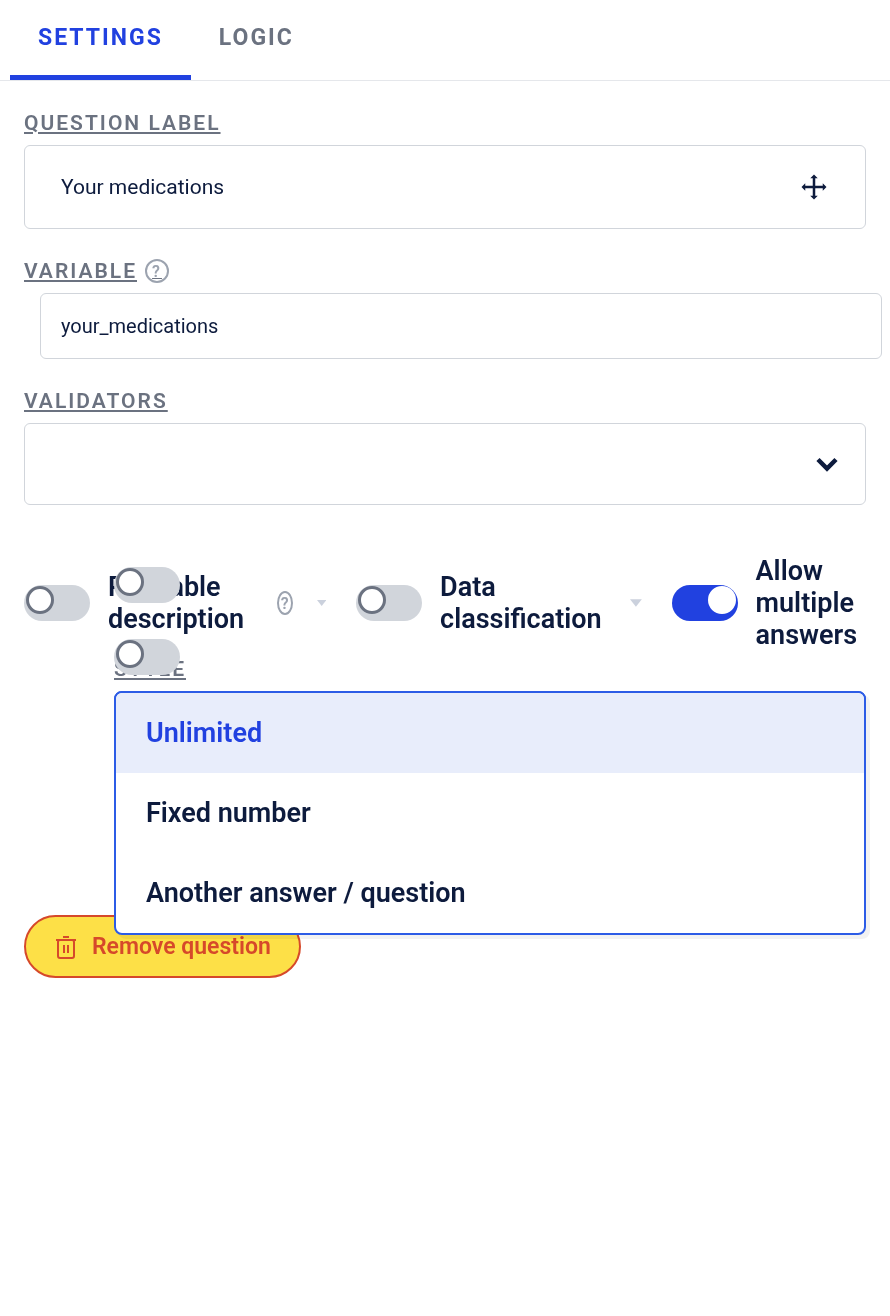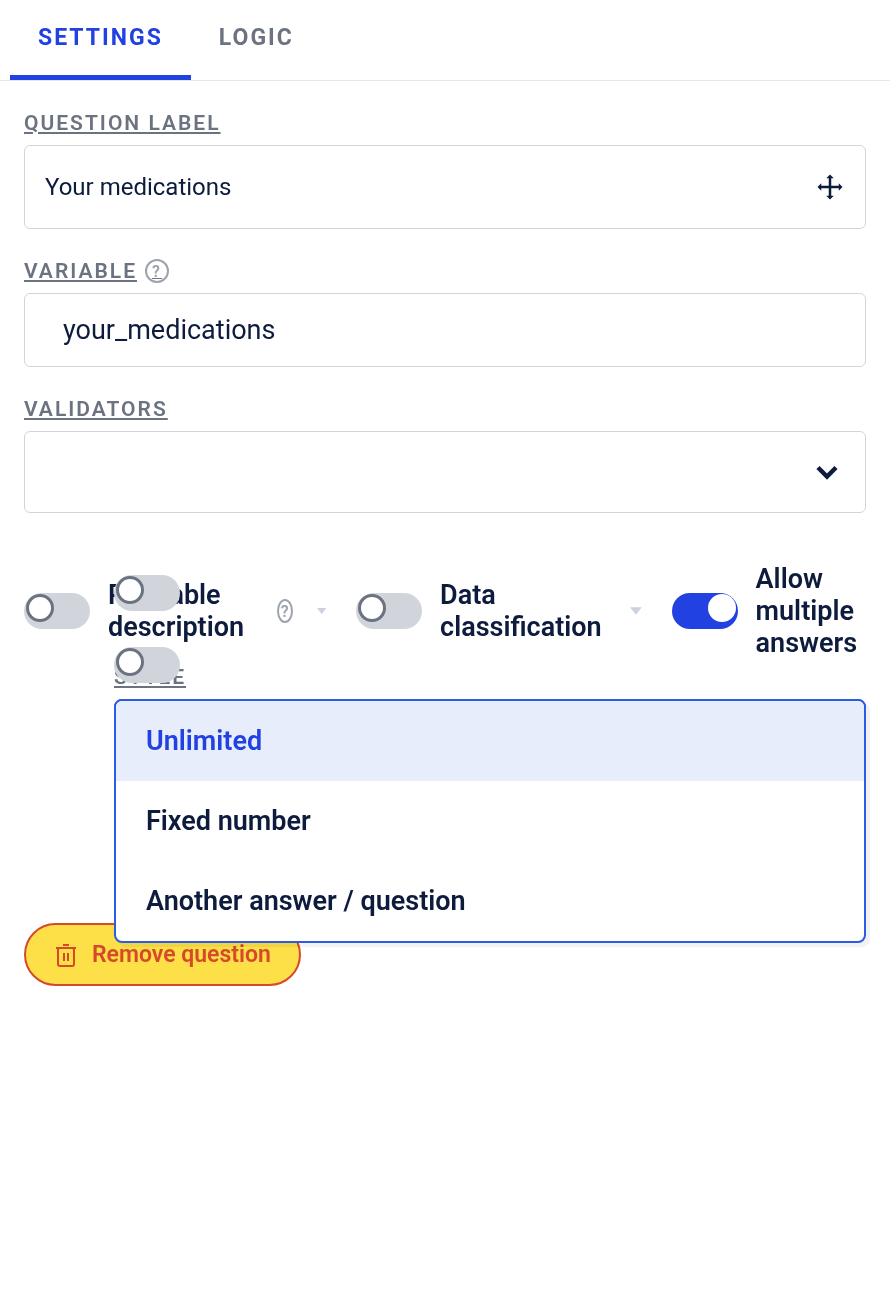--- a/index.html
+++ b/index.html
@@ -45,30 +45,31 @@
     margin-bottom: 10px;
     display: flex;
     align-items: center;
     gap: 8px;
     text-decoration: underline;
   }
   .input-box {
     width: 100%;
     border: 1px solid #d1d5db;
     border-radius: 6px;
-    padding: 26px 20px;
-    font-size: 24px;
+    padding: 26px 36px;
+    font-size: 21px;
     color: #0d1b3d;
     display: flex;
     align-items: center;
     justify-content: space-between;
   }
   .input-box.variable {
-    padding: 20px 38px;
-    font-size: 27px;
+    padding: 20px 20px;
+    font-size: 20px;
+    margin-left: 16px;
   }
   .links-row {
     display: flex;
     justify-content: space-between;
     margin-top: 12px;
     font-size: 22px;
   }
   .link {
     color: #2141e0;
     cursor: pointer;

